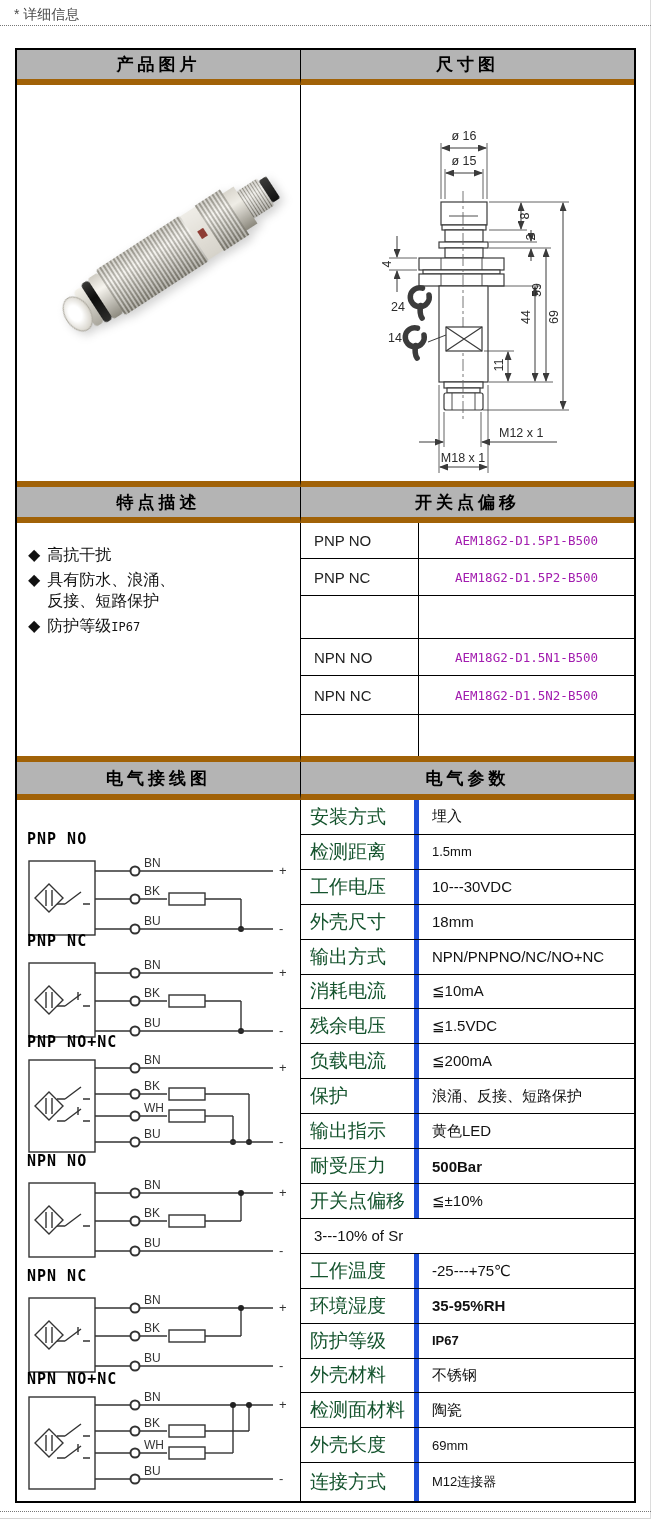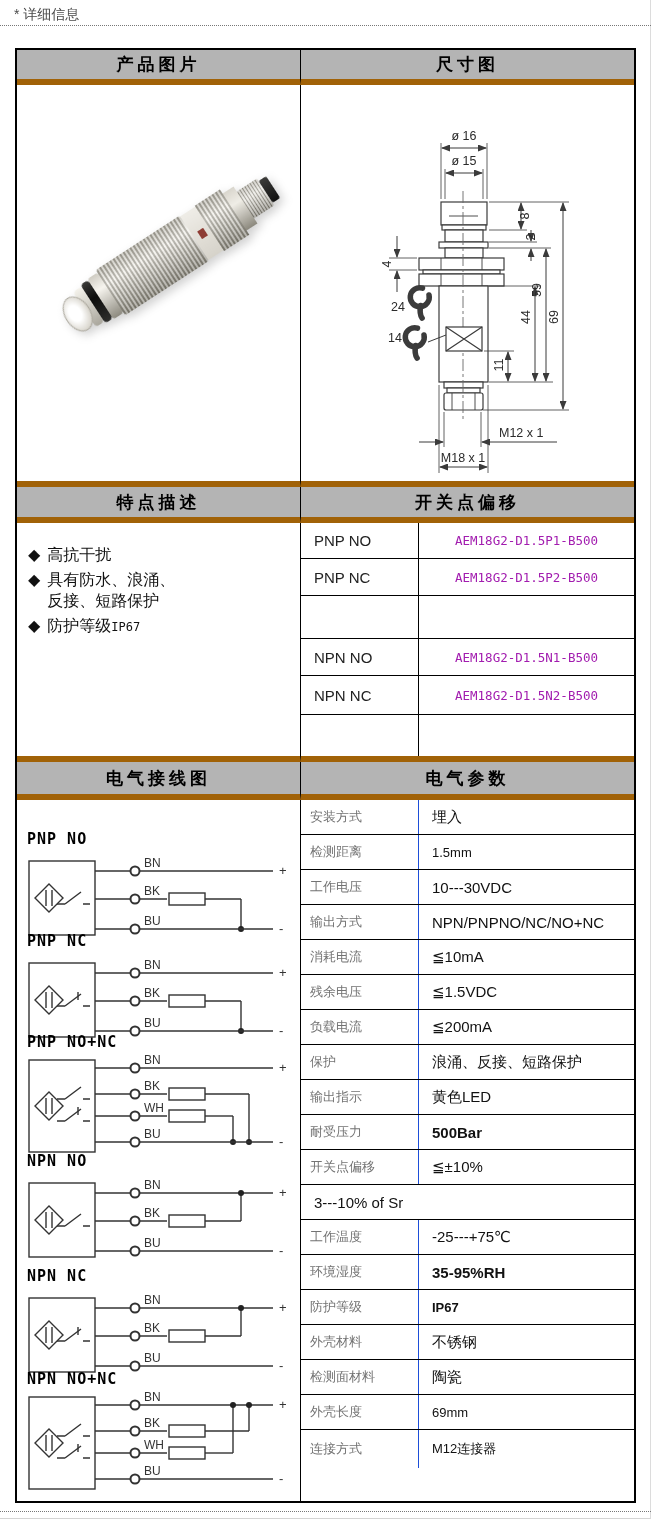--- a/index.html
+++ b/index.html
@@ -37,22 +37,22 @@
   .models div.model-row:nth-of-type(6){height:42px;border-bottom:none}
   .model-type{width:118px;border-right:1px solid #000;box-sizing:border-box;display:flex;
               align-items:center;padding-left:13px;font-size:15px;color:#222}
   .model-code{flex:1;display:flex;align-items:center;justify-content:center;
               font-family:"DejaVu Sans Mono","Liberation Mono",monospace;font-size:12.5px;color:#a21caf}
 
   
   .params{height:100%;display:flex;flex-direction:column}
   .param-row{display:flex;height:35px;border-bottom:1px solid #000;box-sizing:border-box}
   .params div.param-row:last-of-type{height:38px;border-bottom:none}
-  .param-label{width:118px;border-right:1px solid #1d4ed8;box-sizing:border-box;display:flex;
-               align-items:center;padding-left:9px;font-size:13px;color:#737373}
+  .param-label{width:118px;border-right:5px solid #1d4ed8;box-sizing:border-box;display:flex;
+               align-items:center;padding-left:9px;font-size:19px;color:#14532d}
   .param-value{flex:1;display:flex;align-items:center;padding-left:13px;font-size:15px;color:#111}
   .param-value .mono{font-family:Liberation Sans, sans-serif;font-size:13px}
   .param-value .bold{font-weight:bold}
   .param-value .indent{}
 
   
   .wiring-cell{position:relative}
   .wiring-block{position:absolute;left:10px}
   .wiring-title{font-weight:bold;font-family:"DejaVu Sans Mono","Liberation Mono",monospace;
                 font-size:15px;letter-spacing:1px;color:#000;margin-bottom:3px}
@@ -450,20 +450,26 @@
           </div>
         </div>
 
         <div class="param-row">
           <div class="param-label">工作电压</div>
           <div class="param-value">
             <span>10---30VDC</span>
           </div>
         </div>
 
+        <div class="param-row">
+          <div class="param-label">外壳尺寸</div>
+          <div class="param-value">
+            <span>18mm</span>
+          </div>
+        </div>
 
         <div class="param-row">
           <div class="param-label">输出方式</div>
           <div class="param-value">
             <span>NPN/PNPNO/NC/NO+NC</span>
           </div>
         </div>
 
         <div class="param-row">
           <div class="param-label">消耗电流</div>

